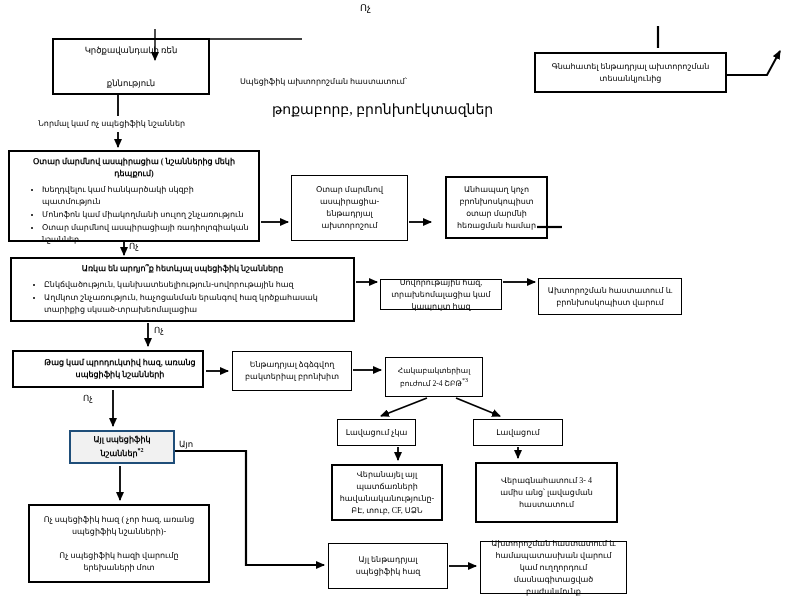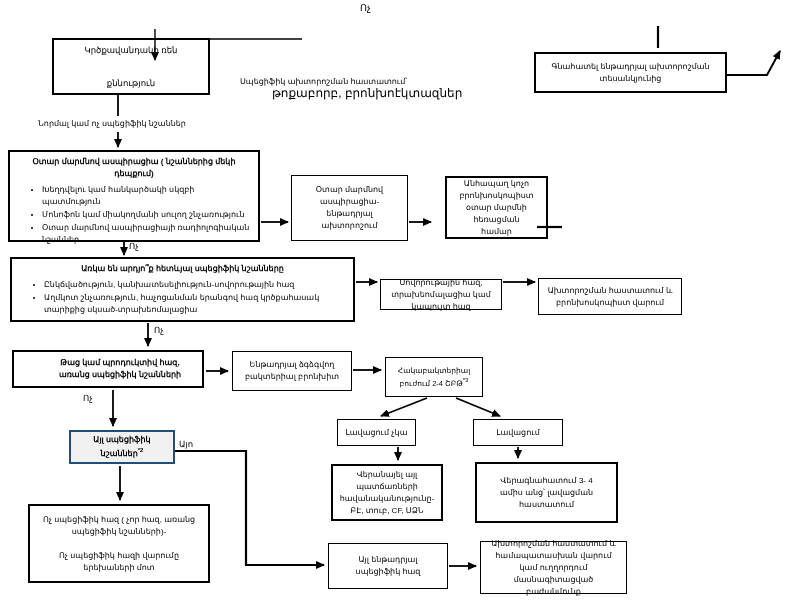--- a/index.html
+++ b/index.html
@@ -1,17 +1,17 @@
 <!DOCTYPE html>
 <html><head>
 <meta charset="utf-8">
 <style>
   html,body{margin:0;padding:0;background:#fff;}
   .stage{position:relative;width:793px;height:600px;background:#ffffff;overflow:hidden;
-         font-family:Liberation Sans, sans-serif;color:#000;}
+         font-family:Liberation Serif, serif;color:#000;}
   .box{position:absolute;border:1.6px solid #000;background:#fff;box-sizing:border-box;
        display:flex;flex-direction:column;align-items:center;justify-content:center;
        text-align:center;font-size:8px;line-height:1.5;padding:2px 6px;}
   .thick{border-width:2.4px;}
   .b{font-weight:bold;}
   .listbox{align-items:stretch;justify-content:flex-start;text-align:left;}
   .listbox .ttl{text-align:center;font-weight:bold;margin:2px 10px 3px;}
   .listbox ul{margin:1px 0 0 0;padding-left:26px;}
   .listbox li{margin-bottom:1px;}
   .hl{border:2.4px solid #1F4E79;background:#F1F1F1;font-weight:bold;}
@@ -23,21 +23,21 @@
   .gap{height:12px;}
 </style>
 </head>
 <body>
 
 <div class="stage">
 
   <div class="lbl" style="left:360px;top:2px;font-size:9.5px;">Ոչ</div>
   <div class="lbl" style="left:177px;top:40px;">Ոչ</div>
   <div class="lbl" style="left:240px;top:77px;font-size:8px;">Սպեցիֆիկ ախտորոշման հաստատում՝</div>
-  <div class="lbl" style="left:272px;top:86px;font-size:12px;">թոքաբորբ, բրոնխոէկտազներ</div>
+  <div class="lbl" style="left:272px;top:101px;font-size:14px;">թոքաբորբ, բրոնխոէկտազներ</div>
   <div class="lbl whitebg" style="left:36px;top:119px;font-size:8px;">Նորմալ կամ ոչ սպեցիֆիկ նշաններ</div>
   <div class="lbl" style="left:129px;top:241px;">Ոչ</div>
   <div class="lbl" style="left:154px;top:325px;">Ոչ</div>
   <div class="lbl" style="left:83px;top:393px;">Ոչ</div>
   <div class="lbl" style="left:179px;top:439px;">Այո</div>
 
   <div class="box" style="left:52px;top:38px;width:158px;height:57px;border-width:2px;font-size:8.5px;gap:20px;">
     <span>Կրծքավանդակի ռեն</span>
     <span>քննություն</span>
   </div>

